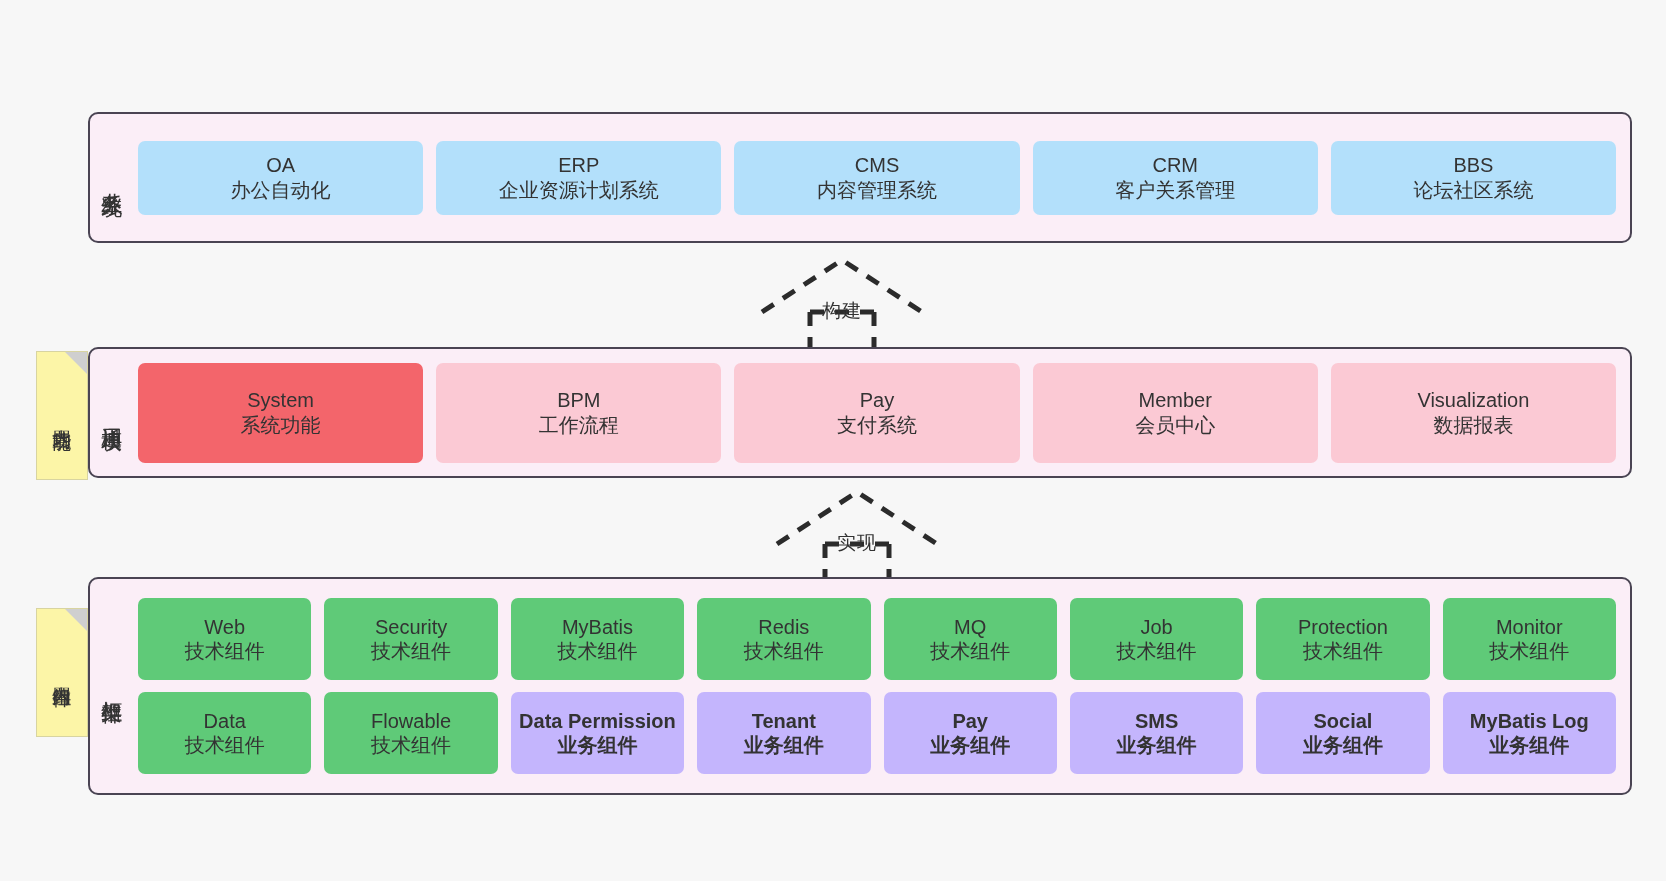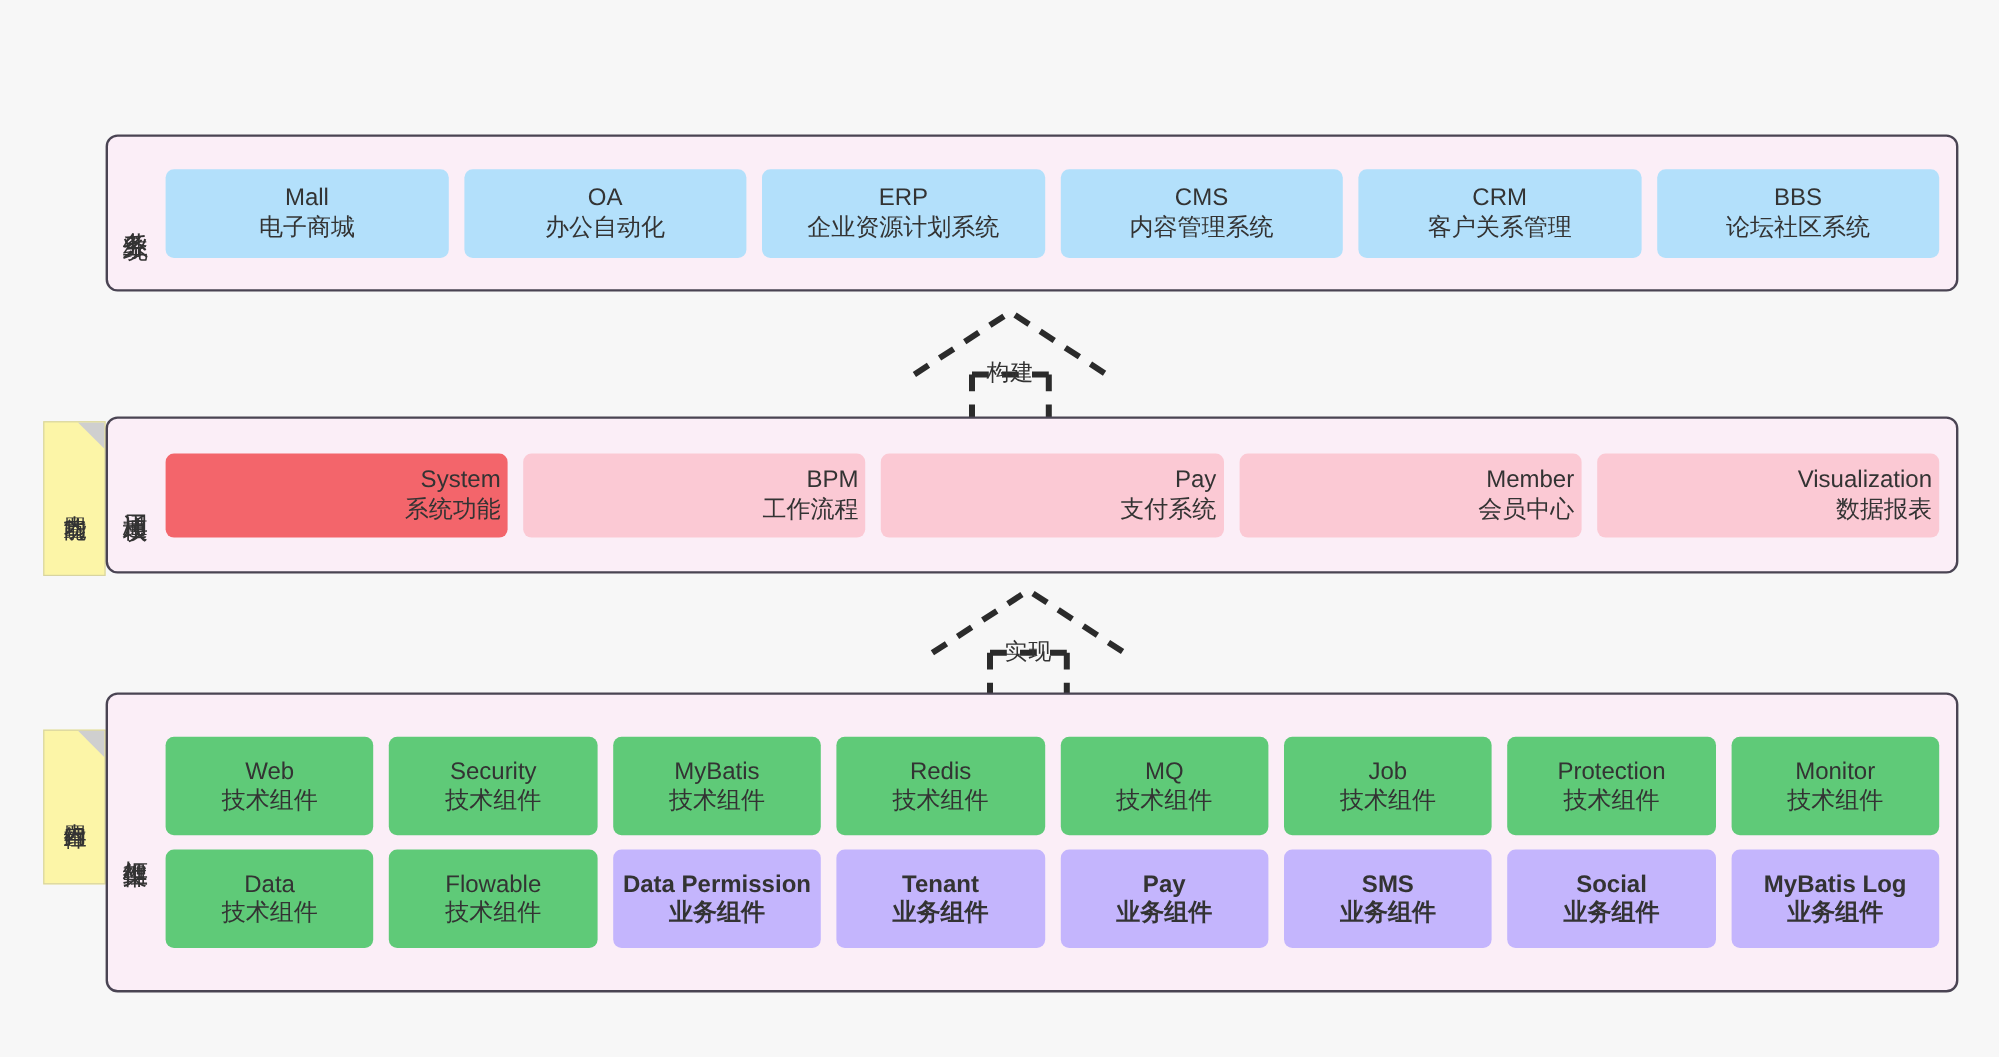--- a/index.html
+++ b/index.html
@@ -77,26 +77,26 @@
   }
   .cell .t1 { display: block; }
   .cell .t2 { display: block; }
 
   
   #band-business { left: 88px; top: 112px; width: 1544px; height: 131px; }
   #band-business .cell { background: #b3e0fb; height: 74px; }
 
   
   #band-modules { left: 88px; top: 347px; width: 1544px; height: 131px; }
-  #band-modules .cell { height: 70px; align-items: flex-end; }
+  #band-modules .cell { height: 100px; }
   .c-strong { background: #f3656b; }
   .c-soft   { background: #fbc9d4; }
 
   
-  #band-framework { left: 88px; top: 577px; width: 1544px; height: 250px; }
+  #band-framework { left: 88px; top: 577px; width: 1544px; height: 218px; }
   #band-framework .band-body { gap: 12px; padding: 10px 14px 10px 4px; }
   #band-framework .cell { height: 82px; }
   .c-tech { background: #5fca78; }
   .c-biz  { background: #c4b5fd; font-weight: bold; }
 
   
   .note {
     position: absolute;
     background: #fcf5a7;
     border: 1px solid #d8d4a0;
@@ -154,24 +154,20 @@
 </style>
 </head>
 <body>
 
 <div class="canvas">
 
   <div class="band" id="band-business">
     <div class="band-label">业务系统</div>
     <div class="band-body">
       <div class="row">
-        <div class="cell">
-          <span class="t1">Mall</span>
-          <span class="t2">电子商城</span>
-        </div>
         <div class="cell">
           <span class="t1">OA</span>
           <span class="t2">办公自动化</span>
         </div>
         <div class="cell">
           <span class="t1">ERP</span>
           <span class="t2">企业资源计划系统</span>
         </div>
         <div class="cell">
           <span class="t1">CMS</span>

